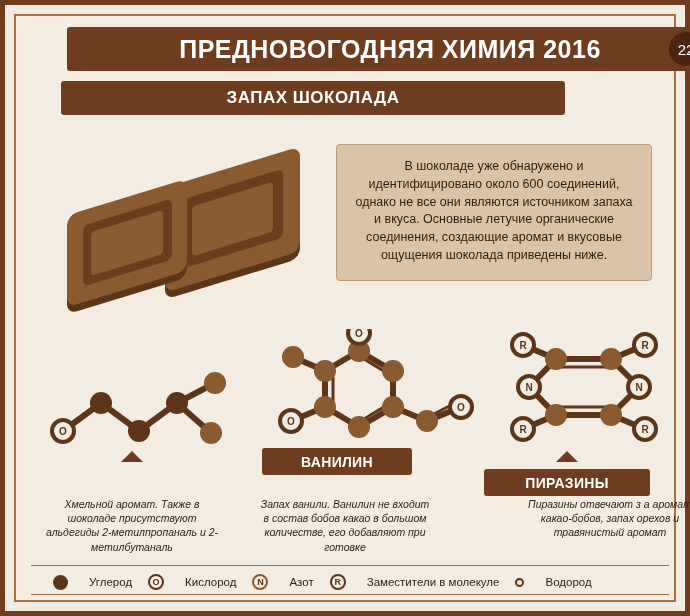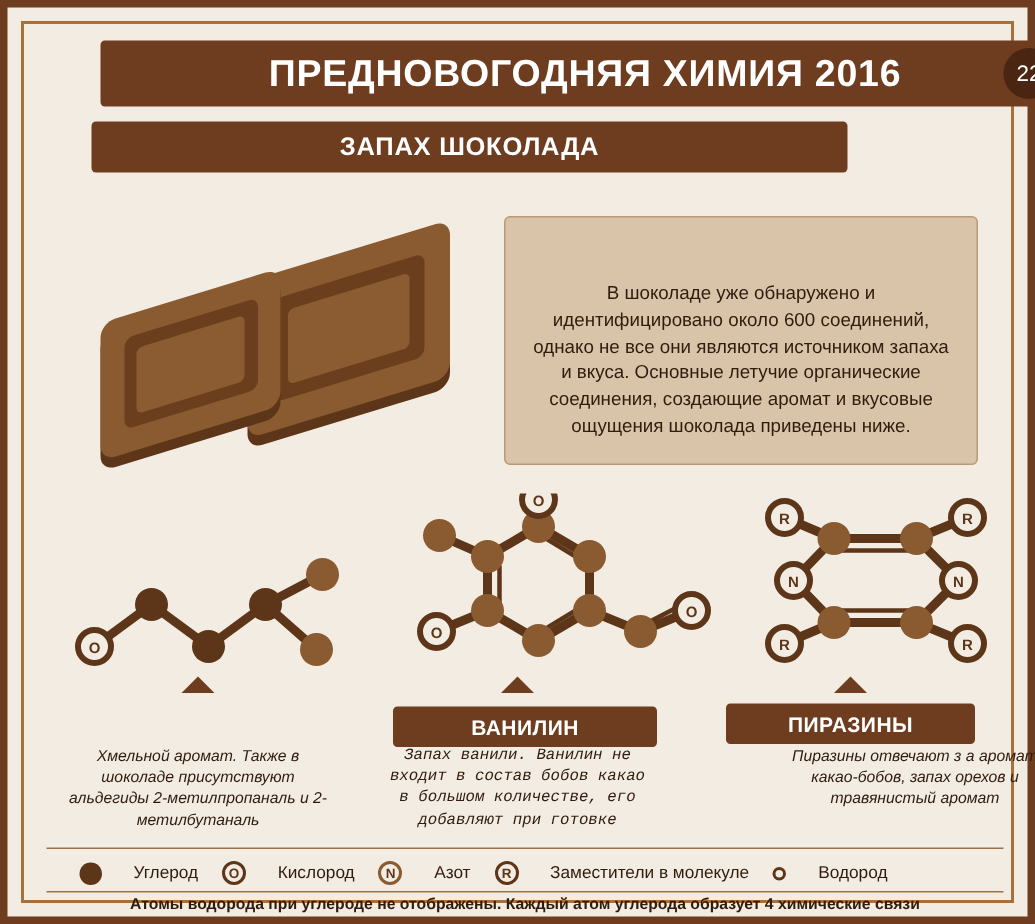--- a/index.html
+++ b/index.html
@@ -97,21 +97,20 @@
     background: #d9c4aa;
     border: 1px solid #b99a78;
     border-radius: 4px;
   }
   .intro-text {
     font-size: 12.5px;
     line-height: 1.42;
     color: #2f1c0d;
     text-align: center;
     display: block;
-    margin-top: 29px;
   }
 
   
   .choco-wrap {
     position: absolute;
     left: 30px;
     top: 140px;
     width: 290px;
     height: 165px;
   }
@@ -180,35 +179,35 @@
   }
   .plate-pointer {
     position: absolute;
     width: 0; height: 0;
     border-left: 11px solid transparent;
     border-right: 11px solid transparent;
     border-bottom: 11px solid #6e3c1e;
   }
   #plate-1 { left: 44px; top: 457px; width: 166px; }
   #point-1 { left: 116px; top: 446px; }
-  #plate-2 { left: 257px; top: 466px; width: 176px; }
+  #plate-2 { left: 257px; top: 443px; width: 150px; }
   #point-2 { left: 329px; top: 446px; }
   #plate-3 { left: 479px; top: 464px; width: 166px; }
   #point-3 { left: 551px; top: 446px; }
 
   .caption {
     position: absolute;
     font-size: 10.5px;
     font-style: italic;
     line-height: 1.35;
     color: #2f1c0d;
     text-align: center;
   }
   #cap-1 { left: 40px; top: 492px; width: 174px; }
-  #cap-2 { left: 253px; top: 492px; width: 174px; font-family: Liberation Mono, monospace; }
+  #cap-2 { left: 253px; top: 492px; width: 174px; }
   #cap-3 { left: 475px; top: 492px; width: 174px; margin-left: 43px; }
 
   
   .legend-rule-top {
     position: absolute;
     left: 26px;
     top: 560px;
     width: 638px;
     height: 1px;
     background: #9b7248;
@@ -426,14 +425,13 @@
       <span class="ring ring-r">R</span>
       <span class="lbl">Заместители в молекуле</span>
     </div>
     <div class="legend-item">
       <span class="dot-h"></span>
       <span class="lbl">Водород</span>
     </div>
   </div>
   <div class="legend-rule-bottom"></div>
 
-  <div class="footnote">Атомы водорода при углероде не отображены. Каждый атом углерода образует 4 химические связи</div>
 </div>
 
 </body></html>

